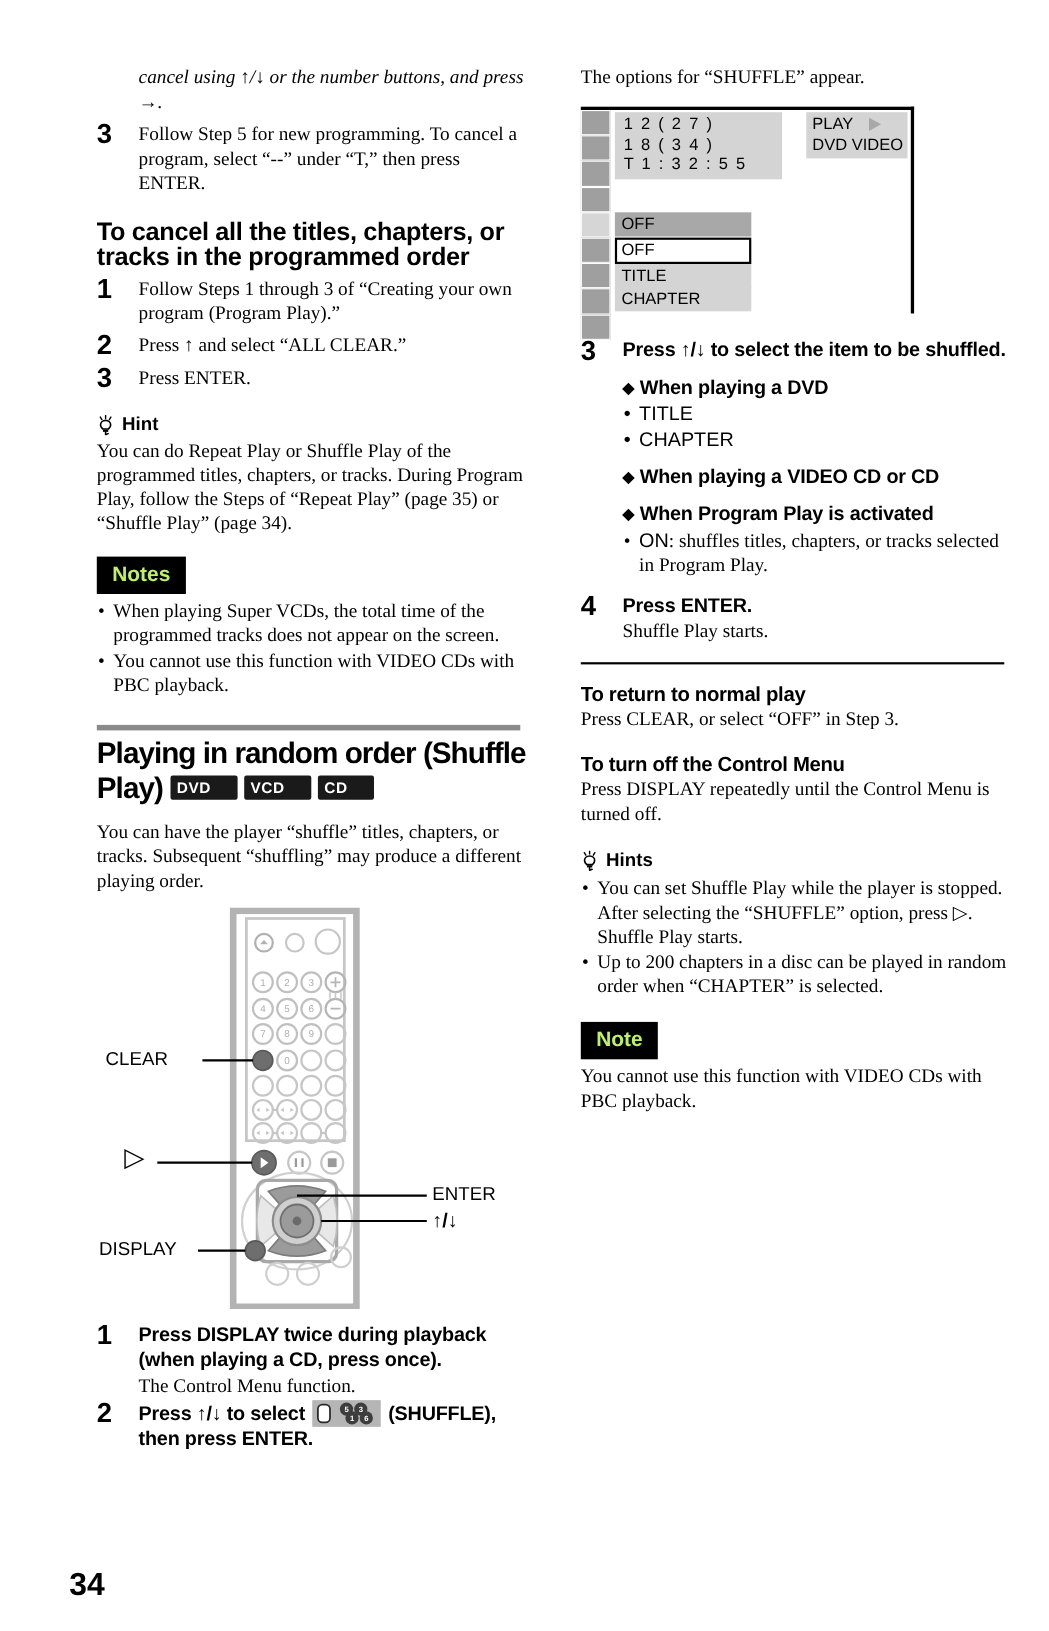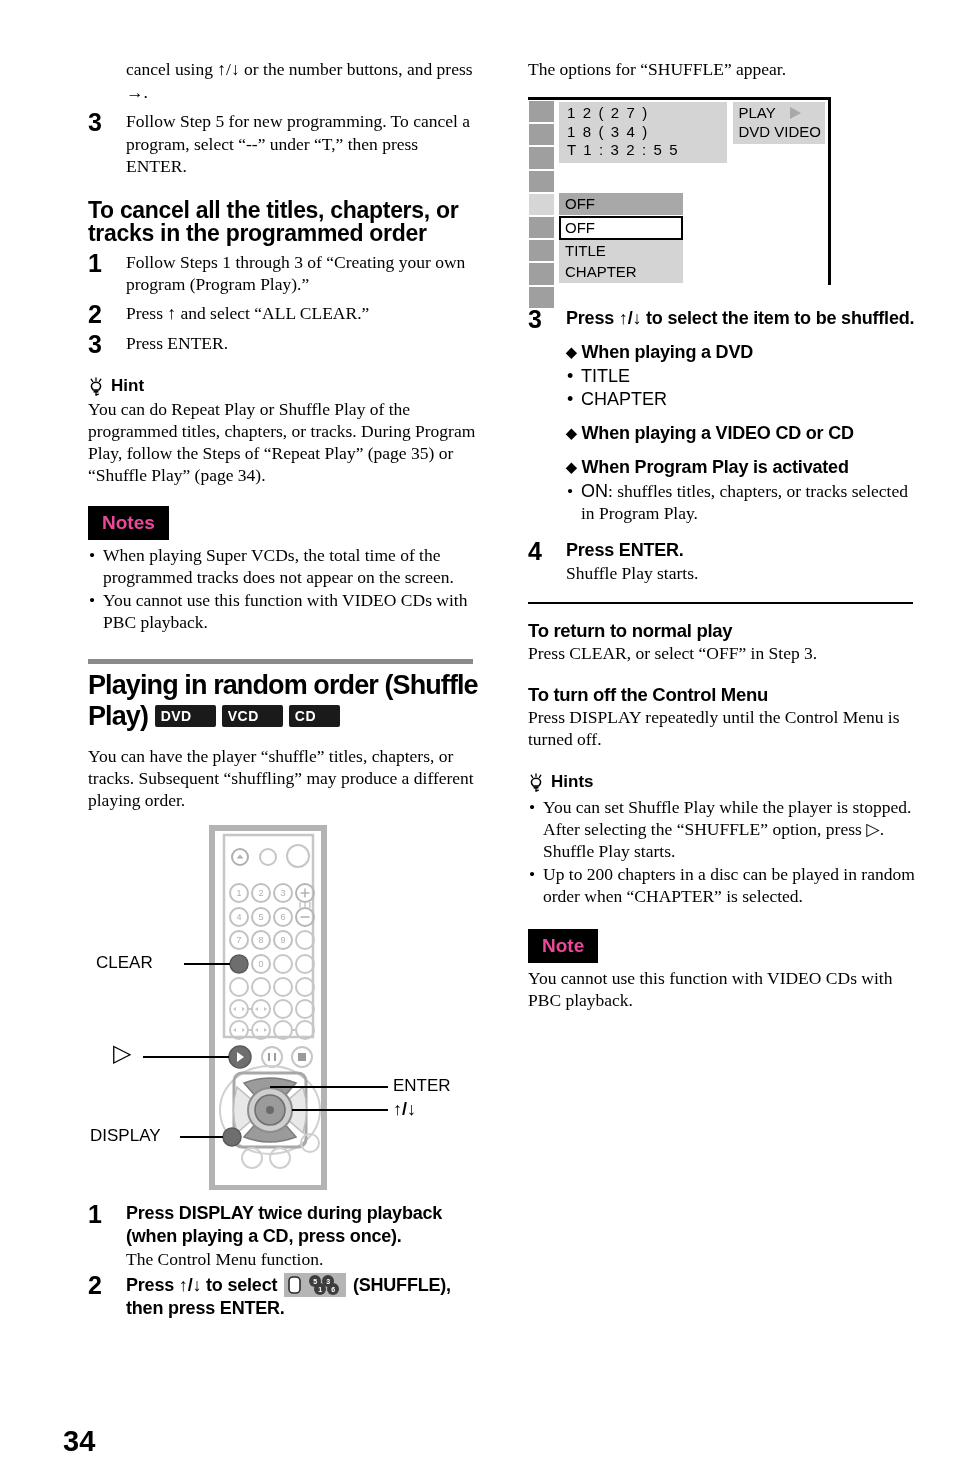--- a/index.html
+++ b/index.html
@@ -35,21 +35,21 @@
   .step-body{flex:1 1 auto;}
   .step-title{
     font-family:"Liberation Sans", sans-serif;
     font-weight:bold;font-size:18px;line-height:23px;
     letter-spacing:-0.2px;
   }
   .step-plain{
     font-family:"Liberation Serif", serif;
     font-size:17.5px;line-height:22.5px;
   }
-  .indent{margin-left:38px;}
+  .indent{margin-left:38px;font-style:italic;}
 
   
   .subhead{
     font-family:"Liberation Sans", sans-serif;
     font-weight:bold;font-size:23px;line-height:23px;
     letter-spacing:-0.3px;
   }
   .subhead-sm{
     font-family:"Liberation Sans", sans-serif;
     font-weight:bold;font-size:18.5px;line-height:22px;
@@ -78,21 +78,21 @@
   
   .hint-head{
     font-family:"Liberation Sans", sans-serif;font-weight:bold;
     font-size:17px;line-height:20px;display:flex;align-items:center;gap:7px;
   }
   .bulb{display:inline-block;width:16px;height:18px;position:relative;}
   .bulb svg{display:block;}
 
   
   .note-banner{
-    display:inline-block;background:#000;color:#ec4899;
+    display:inline-block;background:#000;color:#bef264;
     font-family:"Liberation Sans", sans-serif;font-weight:bold;
     font-size:19px;line-height:19px;padding:7px 14px 8px 14px;
   }
   ul.bullets{margin:4px 0 0 0;padding:0;list-style:none;}
   ul.bullets li{
     font-family:"Liberation Serif", serif;
     font-size:17.5px;line-height:22px;
     padding-left:15px;position:relative;margin-bottom:1px;
   }
   ul.bullets li:before{
@@ -123,21 +123,21 @@
   }
   .osd-rail{position:absolute;left:0;top:0;width:27px;}
   .osd-rail div{
     height:23.2px;background:#9f9f9f;border:1px solid #fff;box-sizing:border-box;
   }
   .osd-rail div.lit{background:#d6d6d6;}
   .osd-time{
     position:absolute;left:31px;top:2px;background:#d4d4d4;
     padding:2px 8px 3px 8px;
     font-family:"Liberation Sans", sans-serif;font-size:15px;line-height:18.5px;
-    letter-spacing:1.6px;width:168px;box-sizing:border-box;
+    letter-spacing:1.6px;width:152px;box-sizing:border-box;
   }
   .osd-status{
     position:absolute;right:3px;top:2px;background:#d4d4d4;
     padding:2px 4px 3px 5px;
     font-family:"Liberation Sans", sans-serif;font-size:15px;line-height:18.5px;
   }
   .osd-status .row{display:flex;align-items:center;gap:14px;}
   .osd-status .tri{
     width:0;height:0;border-left:11px solid #a8a8a8;
     border-top:6px solid transparent;border-bottom:6px solid transparent;

